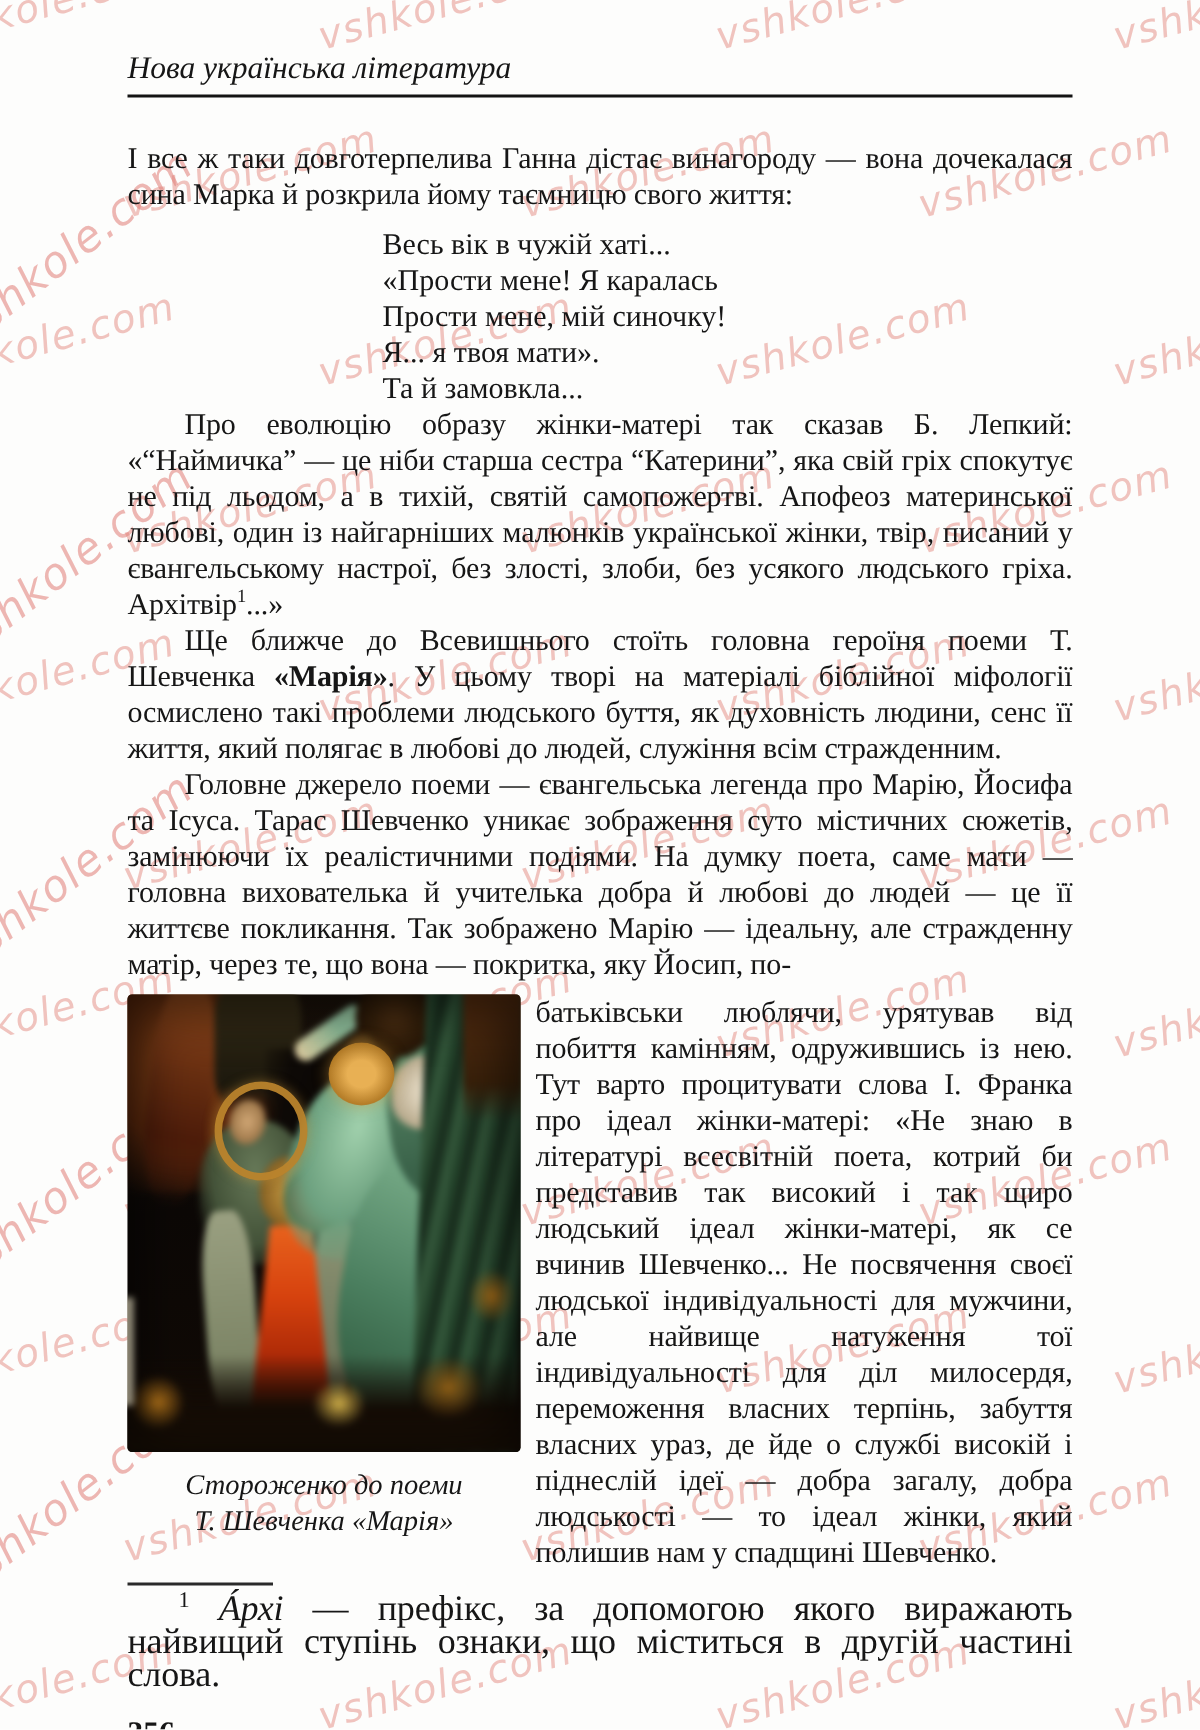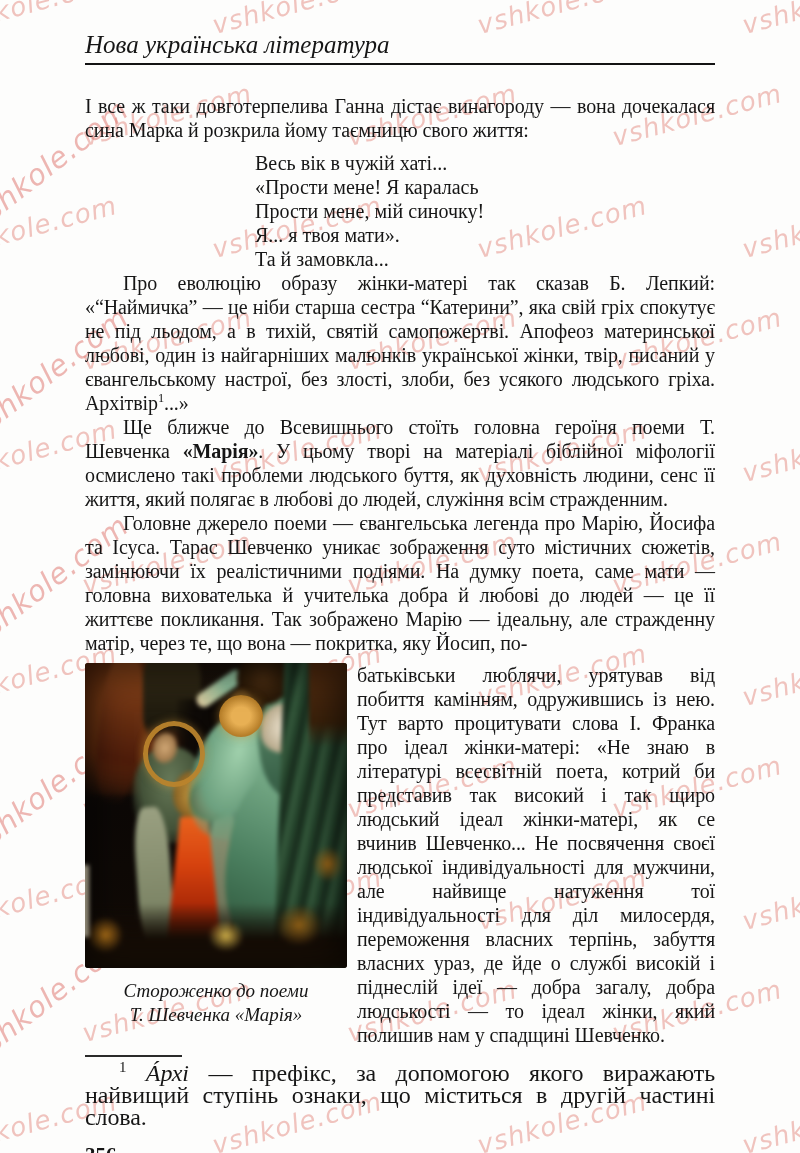--- a/index.html
+++ b/index.html
@@ -9,21 +9,21 @@
   
   #watermarks{position:absolute;inset:0;z-index:0;pointer-events:none;}
   .wm{position:absolute;font-family:"DejaVu Sans",sans-serif;font-style:italic;
       font-size:26px;letter-spacing:1px;color:rgba(228,138,128,0.50);
       transform:rotate(-15deg);white-space:nowrap;}
   .wm-edge{font-size:29px;transform:rotate(-38deg);color:rgba(224,124,116,0.55);}
 
   
   .content{position:relative;z-index:1;padding:33px 85px 0 85px;}
 
-  .hdr-title{font-style:italic;font-size:25px;line-height:24px;}
+  .hdr-title{font-style:italic;font-size:21px;line-height:24px;}
   .hdr-rule{border:none;border-top:2.5px solid #131313;margin:6px 0 0 0;}
 
   p{margin:0;font-size:20px;line-height:24px;text-align:justify;letter-spacing:-0.1px;}
   .indent{text-indent:38px;}
   .p-intro{margin-top:29px;}
   .poem{margin:9px 0 0 170px;font-size:20px;line-height:24px;}
   .p-lepkyi{margin-top:0;}
   .p-maria{margin-top:0;}
   .p-source{margin-top:0;}
   sup{font-size:0.62em;line-height:0;vertical-align:super;}

